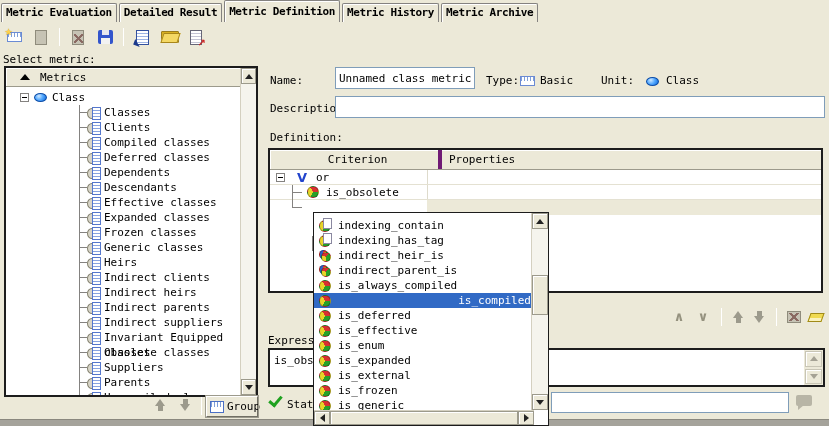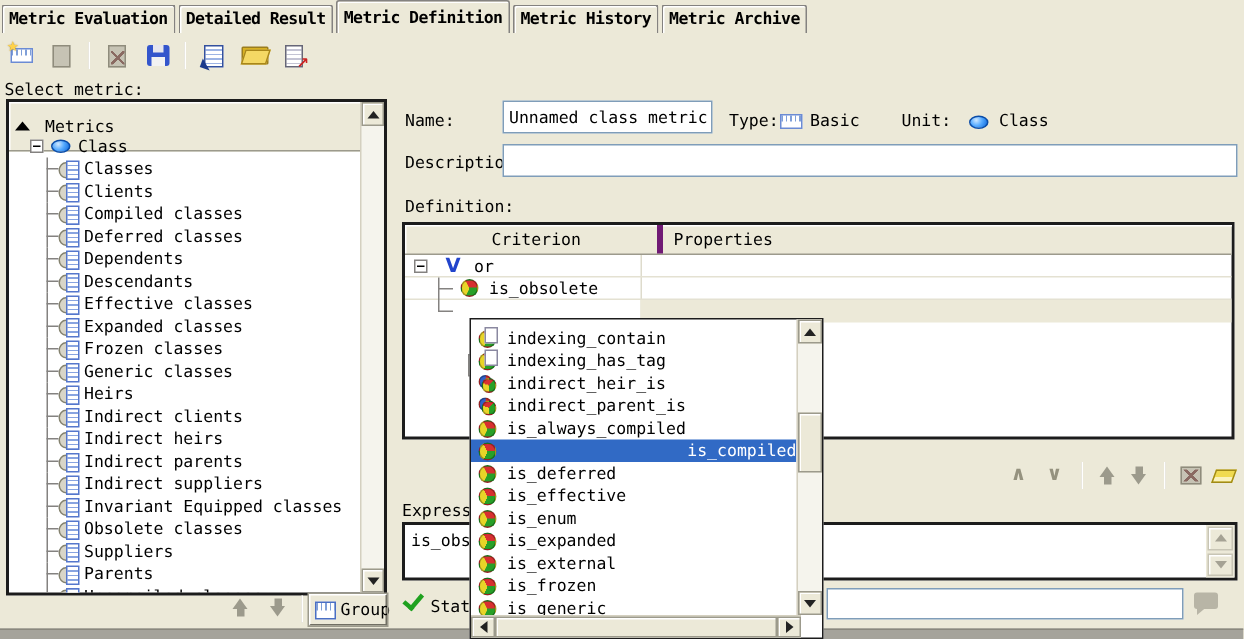--- a/index.html
+++ b/index.html
@@ -43,42 +43,42 @@
   .folder::after { content:''; position:absolute; left:1px; bottom:0; width:15px; height:8px;
       background:#f4d864; border:1px solid #a8861a; transform:skewX(-18deg); }
   .pagearrow { width:12px; height:15px; background:#fff; border:1px solid #667; position:relative;
       background-image:repeating-linear-gradient(#fff 0 2px,#c4c4d4 2px 3px); }
   .pagearrow::after { content:'\2197'; position:absolute; right:-5px; bottom:-4px;
       font:bold 10px "DejaVu Sans",sans-serif; color:#cc2222; }
   
   #select-metric-label { position:absolute; left:3px; top:52px; }
   #tree { position:absolute; left:4px; top:66px; width:254px; height:331px;
           border:2px solid #1c1c1c; background:#fff; }
-  .tree-head { position:absolute; left:0; top:0; right:16px; height:33px; background:#ece9d8;
+  .tree-head { position:absolute; left:0; top:0; right:16px; height:19px; background:#ece9d8;
           border-bottom:1px solid #9c9a8c; box-shadow:inset 1px 1px 0 #fff;
-          display:flex; align-items:center; gap:10px; padding-left:4px; }
+          display:flex; align-items:center; gap:10px; padding-left:14px; }
   .sort-tri { width:0; height:0; border-left:5px solid transparent; border-right:5px solid transparent;
           border-bottom:6px solid #000; }
   .tree-scroll { position:absolute; top:0; right:0; bottom:0; width:16px; background:#f5f4ed;
           border-left:1px solid #d4d0c0; }
   .sbtn { position:absolute; left:0; width:15px; height:16px; background:#ece9d8;
           border:1px solid #9c9a8c; box-shadow:inset 1px 1px 0 #fff;
           display:flex; align-items:center; justify-content:center; }
   .tri-up   { width:0;height:0;border:4px solid transparent;border-bottom:5px solid #222;margin-top:-4px; }
   .tri-down { width:0;height:0;border:4px solid transparent;border-top:5px solid #222;margin-bottom:-4px; }
   .tri-left { width:0;height:0;border:4px solid transparent;border-right:5px solid #222;margin-left:-4px; }
   .tri-right{ width:0;height:0;border:4px solid transparent;border-left:5px solid #222;margin-right:-4px; }
   .tree-body { position:absolute; left:0; top:20px; right:16px; bottom:0; overflow:hidden; padding-top:2px; }
   .troot { height:15px; display:flex; align-items:center; gap:5px; padding-left:14px; }
   .expander { width:9px; height:9px; background:#fff; border:1px solid #848280; position:relative; flex:none; }
   .expander::before { content:''; position:absolute; left:1px; top:3px; width:5px; height:1px; background:#000; }
   .classicon { width:13px; height:9px; border-radius:50%; flex:none;
       background:radial-gradient(circle at 35% 30%, #cfe8ff 0%, #55aaff 45%, #0a64d8 100%);
       border:1px solid #0a4ca8; }
-  .trow { height:15px; display:flex; align-items:flex-start; position:relative; padding-left:50px; }
+  .trow { height:15px; display:flex; align-items:flex-start; position:relative; padding-left:50px;margin-left:48px; }
   .trow::before { content:''; position:absolute; left:25px; top:0; height:15px; width:1px; background:#848280; }
   .trow::after  { content:''; position:absolute; left:25px; top:7px; width:8px; height:1px; background:#848280; }
   .micon { position:absolute; left:33px; top:2px; width:11px; height:11px; }
   .micon::before { content:''; position:absolute; left:0; top:1px; width:8px; height:9px; border-radius:50%;
       background:#d8d5c8; border:1px solid #84826f; }
   .micon::after { content:''; position:absolute; left:5px; top:0; width:7px; height:11px; background:#fff;
       border:1px solid #5577cc; background-image:repeating-linear-gradient(#fff 0 2px,#88a4e0 2px 3px); }
   
   #tree-footer { position:absolute; left:4px; top:396px; width:254px; height:22px; }
   .fat { position:relative; width:13px; height:14px; display:inline-block; }

